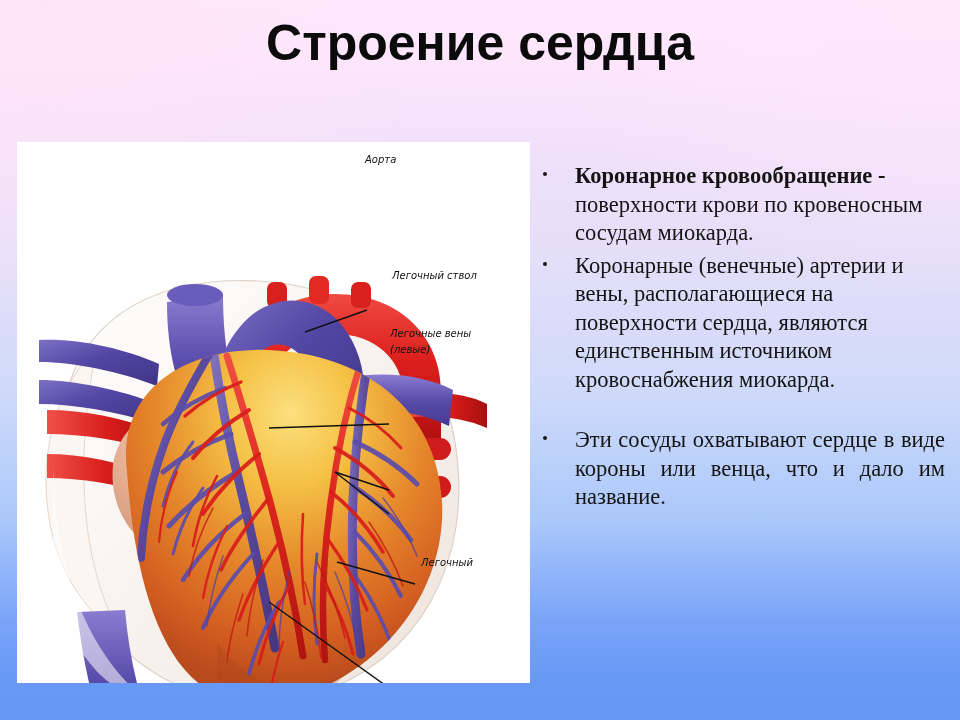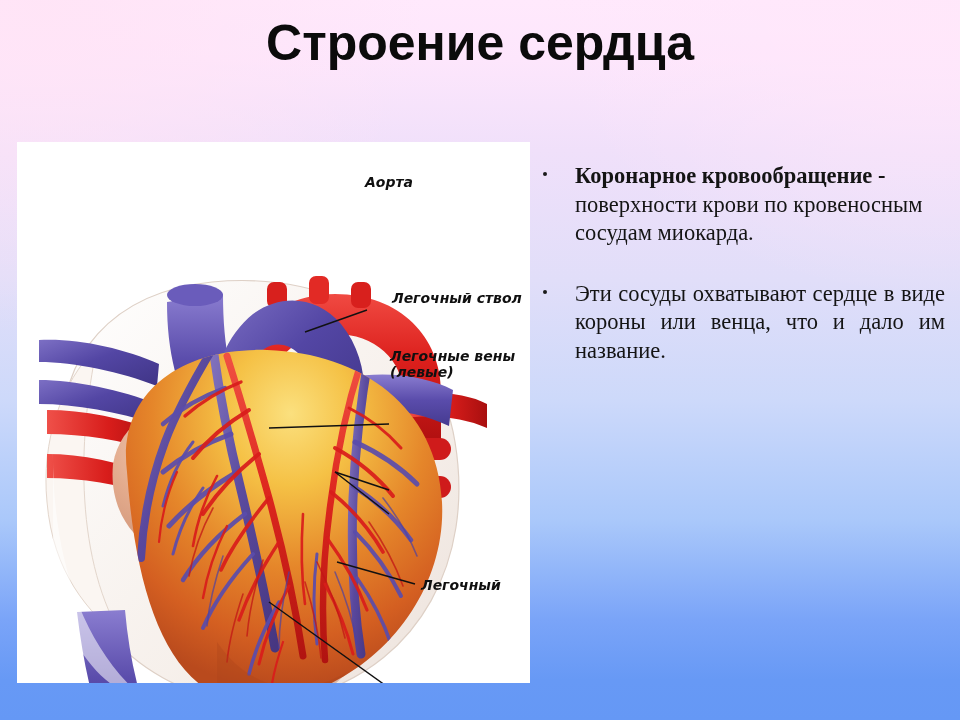--- a/index.html
+++ b/index.html
@@ -84,26 +84,25 @@
     left: 0; top: 0;
     width: 513px;
     height: 541px;
   }
 
   
   .callout {
     position: absolute;
     font-family: "DejaVu Sans", "Liberation Sans", sans-serif;
     font-style: italic;
-    font-weight: bold;
-    font-size: 14px;
+    font-weight: normal;
+    font-size: 10px;
     line-height: 16px;
     color: #101010;
     white-space: pre-line;
-    margin-top: 22px;
   }
   .callout.center { text-align: center; }
   .callout.left   { text-align: left; }
 
   #label-aorta        { left: 365px; top: 152px; }
   #label-pulm-trunk   { left: 392px; top: 268px; }
   #label-pulm-veins   { left: 390px; top: 326px; }
   #label-coronary     { left: 415px; top: 434px; width: 118px; }
   #label-pericard     { left: 421px; top: 555px; }
   #label-vena-cava    { left: 134px; top: 632px; }
@@ -338,20 +337,24 @@
 (левые)</div>
   <div class="callout left" id="label-pericard">Легочный</div>
 
   <div id="bullets">
 
     <div class="bullet-row">
       <span class="dot"></span>
       <span class="bullet-text"><span class="lead">Коронарное кровообращение -</span><span> поверхности крови по кровеносным сосудам миокарда.</span></span>
     </div>
 
+    <div class="bullet-row">
+      <span class="dot"></span>
+      <span class="bullet-text">Коронарные (венечные) артерии и вены, располагающиеся на поверхности сердца, являются единственным источником кровоснабжения миокарда.</span>
+    </div>
 
     <div class="bullet-row justified">
       <span class="dot"></span>
       <span class="bullet-text">Эти сосуды охватывают сердце в виде короны или венца, что и дало им название.</span>
     </div>
 
   </div>
 
 </div>
 

